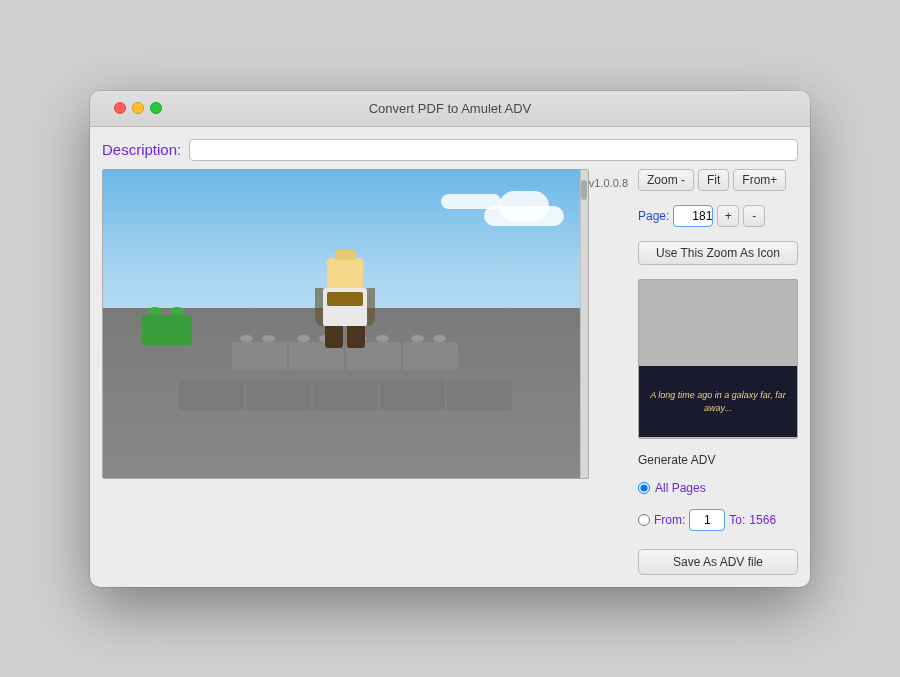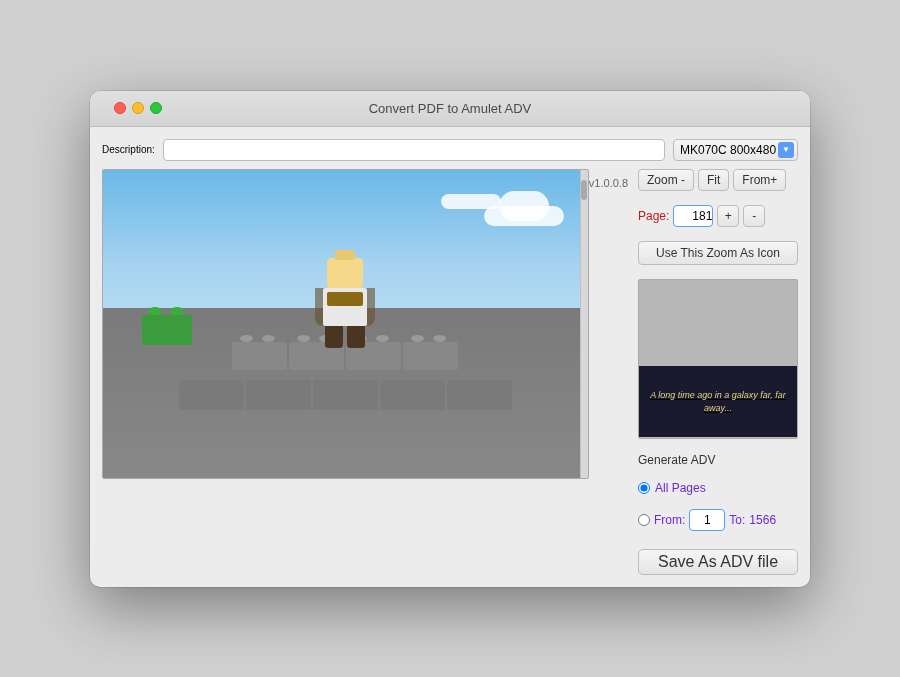--- a/index.html
+++ b/index.html
@@ -64,22 +64,22 @@
       gap: 8px;
     }
 
     .top-row {
       display: flex;
       align-items: center;
       gap: 8px;
     }
 
     .description-label {
-      color: #000000;
-      font-size: 10px;
+      color: #6d28d9;
+      font-size: 15px;
       white-space: nowrap;
     }
 
     .description-input {
       flex: 1;
       height: 22px;
       border: 1px solid #bbb;
       border-radius: 4px;
       background: white;
       padding: 0 6px;
@@ -420,21 +420,21 @@
       justify-content: center;
     }
 
     .page-row {
       display: flex;
       align-items: center;
       gap: 4px;
     }
 
     .page-label {
-      color: #b91c1c;
+      color: #1d4ed8;
     }
 
     .page-input {
       width: 40px;
       height: 22px;
       border: 1px solid #5b9cf6;
       border-radius: 4px;
       background: white;
       text-align: right;
       font-size: 12px;
@@ -469,21 +469,20 @@
       background: #b8b8b8;
     }
 
     .icon-preview-bottom {
       width: 100%;
       height: 45%;
       background: #1a1a2e;
       display: flex;
       align-items: center;
       justify-content: center;
-      text-decoration: underline;
     }
 
     .icon-preview-text {
       color: #e8d080;
       font-size: 9px;
       text-align: center;
       padding: 4px;
       font-style: italic;
       line-height: 1.4;
     }
@@ -528,21 +527,21 @@
       font-size: 12px;
       outline: none;
     }
 
     .save-btn {
       width: 100%;
       height: 26px;
       border: 1px solid #bbb;
       border-radius: 5px;
       background: linear-gradient(to bottom, #f5f5f5, #e5e5e5);
-      font-size: 16px;
+      font-size: 12px;
       cursor: pointer;
       color: #333;
       margin-top: 4px;
     }
   </style>
 </head>
 <body>
 
 <div class="window">
 
@@ -553,26 +552,20 @@
       <div class="traffic-light tl-maximize"></div>
     </div>
     <span class="titlebar-title">Convert PDF to Amulet ADV</span>
   </div>
 
   <div class="window-content">
 
     <div class="top-row">
       <span class="description-label">Description:</span>
       <input class="description-input" type="text" value="" style="">
-      <div class="select-wrapper">
-        <select class="device-select">
-          <option>MK070C 800x480</option>
-        </select>
-        <div class="select-arrow"></div>
-      </div>
     </div>
 
     <div class="main-area">
 
       <div class="preview-area">
         <div class="pdf-preview">
 
           <div class="lego-scene">
             <div class="sky-bg"></div>
             <div class="cloud cloud1"></div>

